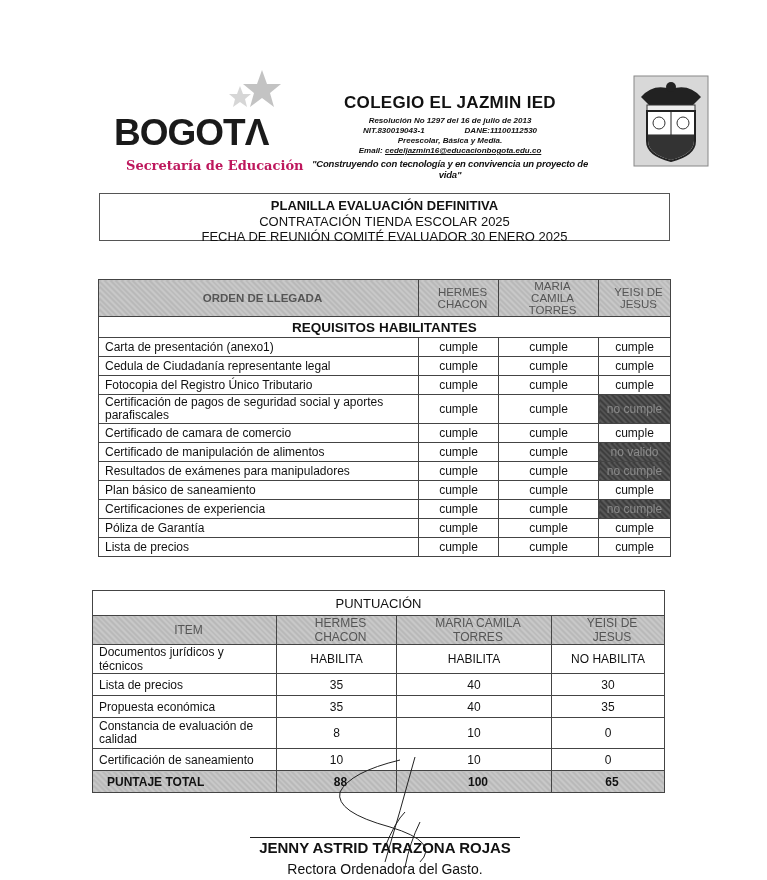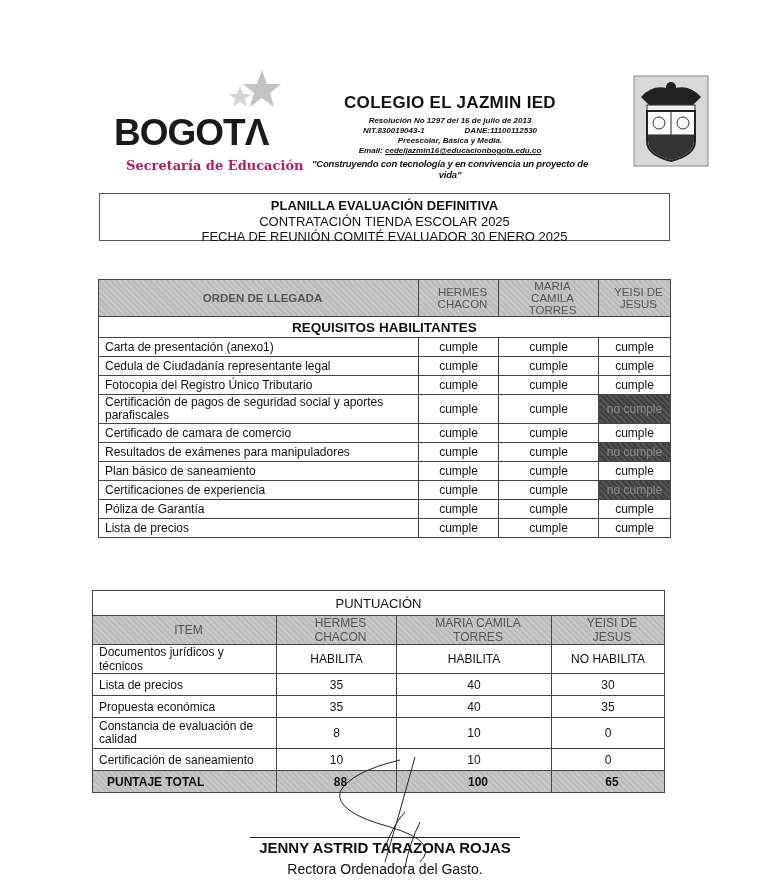--- a/index.html
+++ b/index.html
@@ -143,20 +143,26 @@
         <td class="center">cumple</td>
         <td class="center dark">no cumple</td>
       </tr>
       <tr class="row">
         <td>Certificado de camara de comercio</td>
         <td class="center">cumple</td>
         <td class="center">cumple</td>
         <td class="center">cumple</td>
       </tr>
       <tr class="row">
+        <td>Certificado de manipulación de alimentos</td>
+        <td class="center">cumple</td>
+        <td class="center">cumple</td>
+        <td class="center dark">no valido</td>
+      </tr>
+      <tr class="row">
         <td>Resultados de exámenes para manipuladores</td>
         <td class="center">cumple</td>
         <td class="center">cumple</td>
         <td class="center dark">no cumple</td>
       </tr>
       <tr class="row">
         <td>Plan básico de saneamiento</td>
         <td class="center">cumple</td>
         <td class="center">cumple</td>
         <td class="center">cumple</td>

